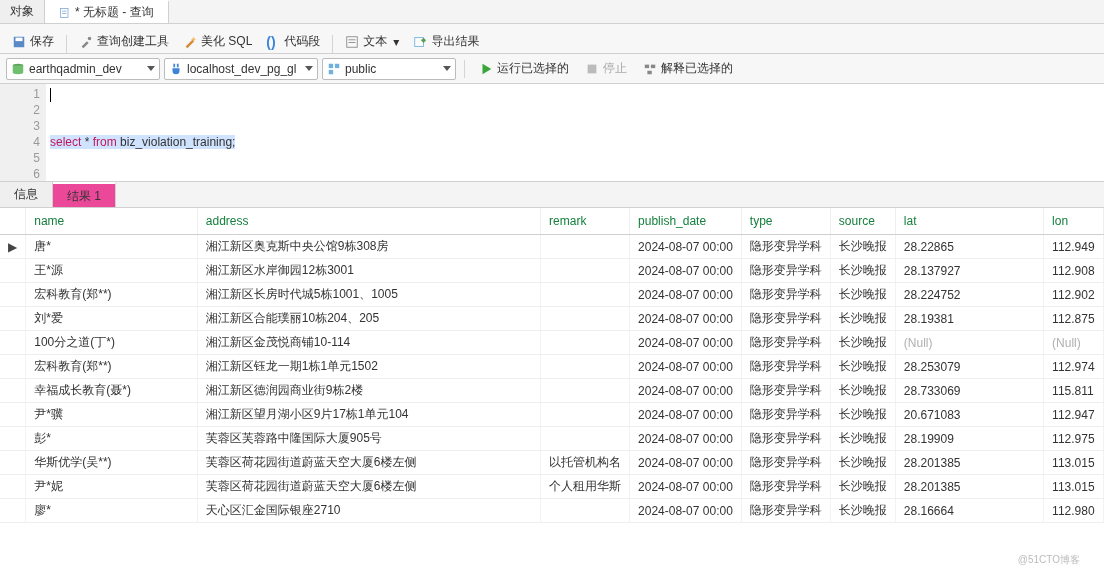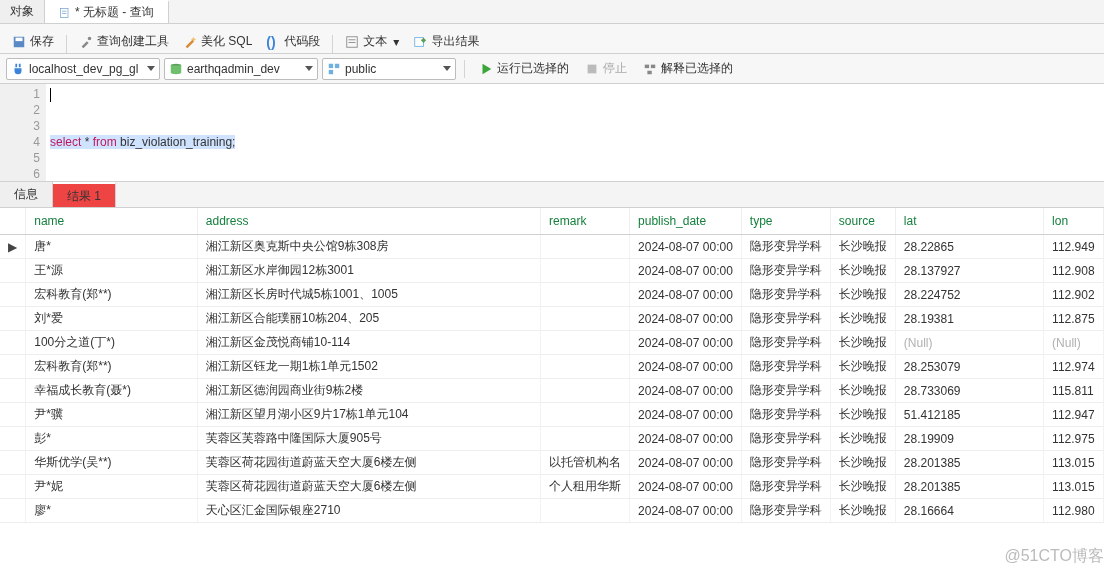--- a/index.html
+++ b/index.html
@@ -29,29 +29,29 @@
 .gutter { width: 46px; background: #f0f0f0; color:#999; text-align:right; padding: 2px 6px 0 0; line-height: 16px; }
 .code { flex:1; padding: 2px 4px 0 4px; line-height:16px; position:relative; }
 .code .line { white-space: pre; height:16px; }
 .kw { color: #be185d; }
 .hl { background: #cfe3ff; }
 .cursor { display:inline-block; width:1px; height:14px; background:#000; vertical-align:middle; }
 
 
 .restabs { display:flex; height:26px; border-bottom:1px solid #d0d0d0; background:#f4f4f4; }
 .restabs .rt { padding:4px 14px; border-right:1px solid #d0d0d0; background:#efefef; }
-.restabs .rt.active { background:#ef4444; border-top:2px solid #fff; }
+.restabs .rt.active { background:#ec4899; border-top:2px solid #fff; }
 
 
 .tbl { width:100%; border-collapse:collapse; }
 .tbl th { text-align:left; font-weight:normal; color:#15803d; background:#fff; border-bottom:1px solid #d0d0d0; border-right:1px solid #eee; padding:6px 8px; position:relative; }
 .tbl td { border-bottom:1px solid #eee; border-right:1px solid #f2f2f2; padding:3px 8px; white-space:nowrap; overflow:hidden; text-overflow:ellipsis; }
 .null { color:#b0b0b0; }
 .rowmarker { width:14px; text-align:center; color:#444; }
-.watermark { position:absolute; right:0; bottom:4px; color:#bbb; font-size:16px; pointer-events:none; }
+.watermark { position:absolute; right:24px; bottom:4px; color:#bbb; font-size:10px; pointer-events:none; }
 
 
 .c-name{width:190px;} .c-addr{width:380px;} .c-rem{width:56px;text-align:center;} .c-pub{width:106px;} .c-type{width:60px;} .c-src{width:64px;} .c-lat{width:172px;} .c-lon{width:60px;}
 
 
 .ic { width:14px; height:14px; display:inline-block; vertical-align:middle; }
 </style>
 </head>
 <body>
 
@@ -111,31 +111,31 @@
         <rect x="2" y="3" width="10" height="10" fill="#fff" stroke="#6fb0df"></rect>
         <path d="M9 6 L15 6 L12 3 Z M9 6 L15 6 L12 9 Z" fill="#5aa05a"></path>
       </svg>
     <span>导出结果</span>
   </div>
 </div>
 
 <div class="connbar">
   <div class="cselect">
     <svg class="ic" viewBox="0 0 16 16">
-        <path d="M5 2v4h2V2zm4 0v4h2V2zM4 7h8v3a4 4 0 01-8 0z" fill="#3b84d9"></path>
-      </svg>
-    <span class="txt">localhost_dev_pg_gl</span>
-    <span class="chev"></span>
-  </div>
-  <div class="cselect">
-    <svg class="ic" viewBox="0 0 16 16">
         <ellipse cx="8" cy="4" rx="6" ry="2" fill="#5aa05a"></ellipse>
         <path d="M2 4v8c0 1.1 2.7 2 6 2s6-.9 6-2V4" fill="#6fbf6f"></path>
       </svg>
     <span class="txt">earthqadmin_dev</span>
+    <span class="chev"></span>
+  </div>
+  <div class="cselect">
+    <svg class="ic" viewBox="0 0 16 16">
+        <path d="M5 2v4h2V2zm4 0v4h2V2zM4 7h8v3a4 4 0 01-8 0z" fill="#3b84d9"></path>
+      </svg>
+    <span class="txt">localhost_dev_pg_gl</span>
     <span class="chev"></span>
   </div>
   <div class="cselect">
     <svg class="ic" viewBox="0 0 16 16">
         <rect x="2" y="2" width="5" height="5" fill="#6fb0df"></rect>
         <rect x="9" y="2" width="5" height="5" fill="#6fb0df"></rect>
         <rect x="2" y="9" width="5" height="5" fill="#6fb0df"></rect>
       </svg>
     <span class="txt" style="min-width:90px;">public</span>
     <span class="chev"></span>
@@ -283,21 +283,21 @@
           <td class="c-lon">115.811</td>
         </tr>
         <tr>
           <td class="rowmarker"></td>
           <td class="c-name">尹*骥</td>
           <td class="c-addr">湘江新区望月湖小区9片17栋1单元104</td>
           <td class="c-rem"></td>
           <td class="c-pub">2024-08-07 00:00</td>
           <td class="c-type">隐形变异学科</td>
           <td class="c-src">长沙晚报</td>
-          <td class="c-lat">51.412185</td>
+          <td class="c-lat">20.671083</td>
           <td class="c-lon">112.947</td>
         </tr>
         <tr>
           <td class="rowmarker"></td>
           <td class="c-name">彭*</td>
           <td class="c-addr">芙蓉区芙蓉路中隆国际大厦905号</td>
           <td class="c-rem"></td>
           <td class="c-pub">2024-08-07 00:00</td>
           <td class="c-type">隐形变异学科</td>
           <td class="c-src">长沙晚报</td>

